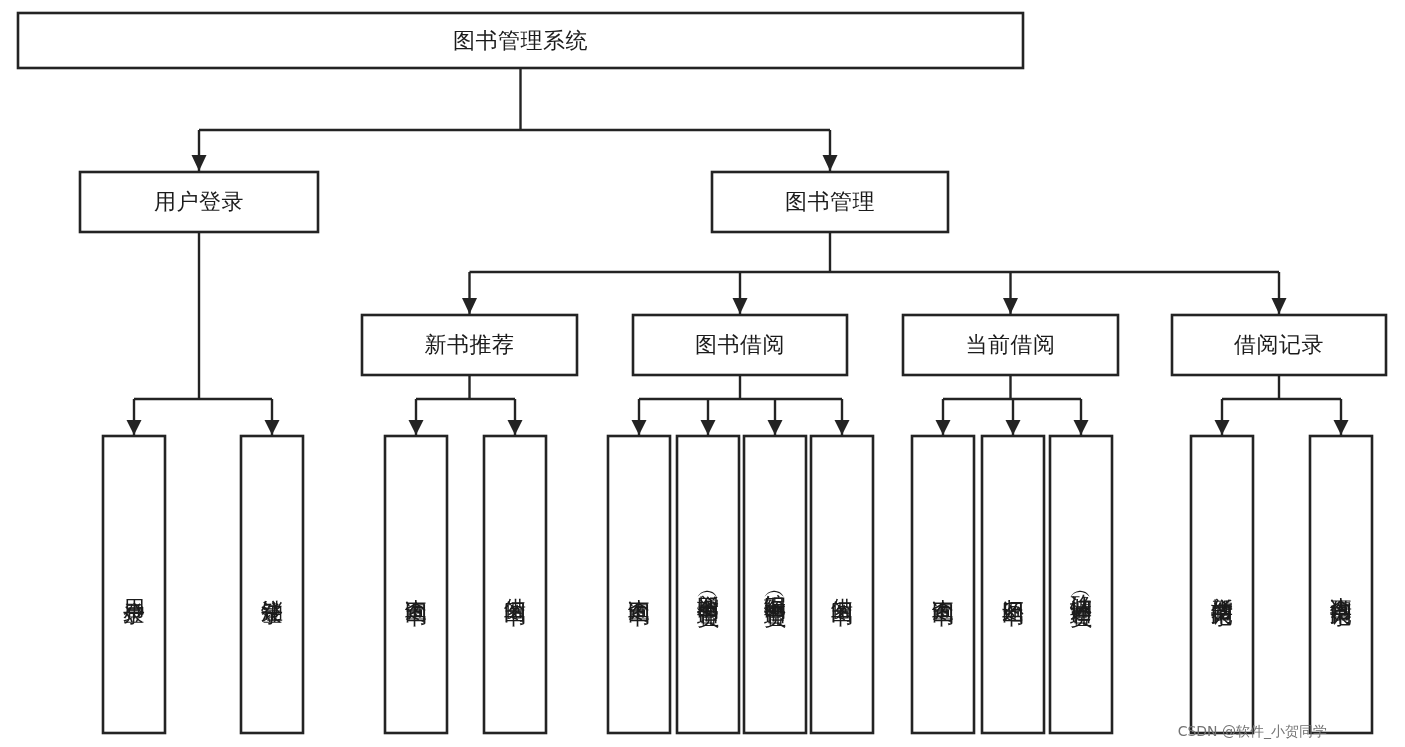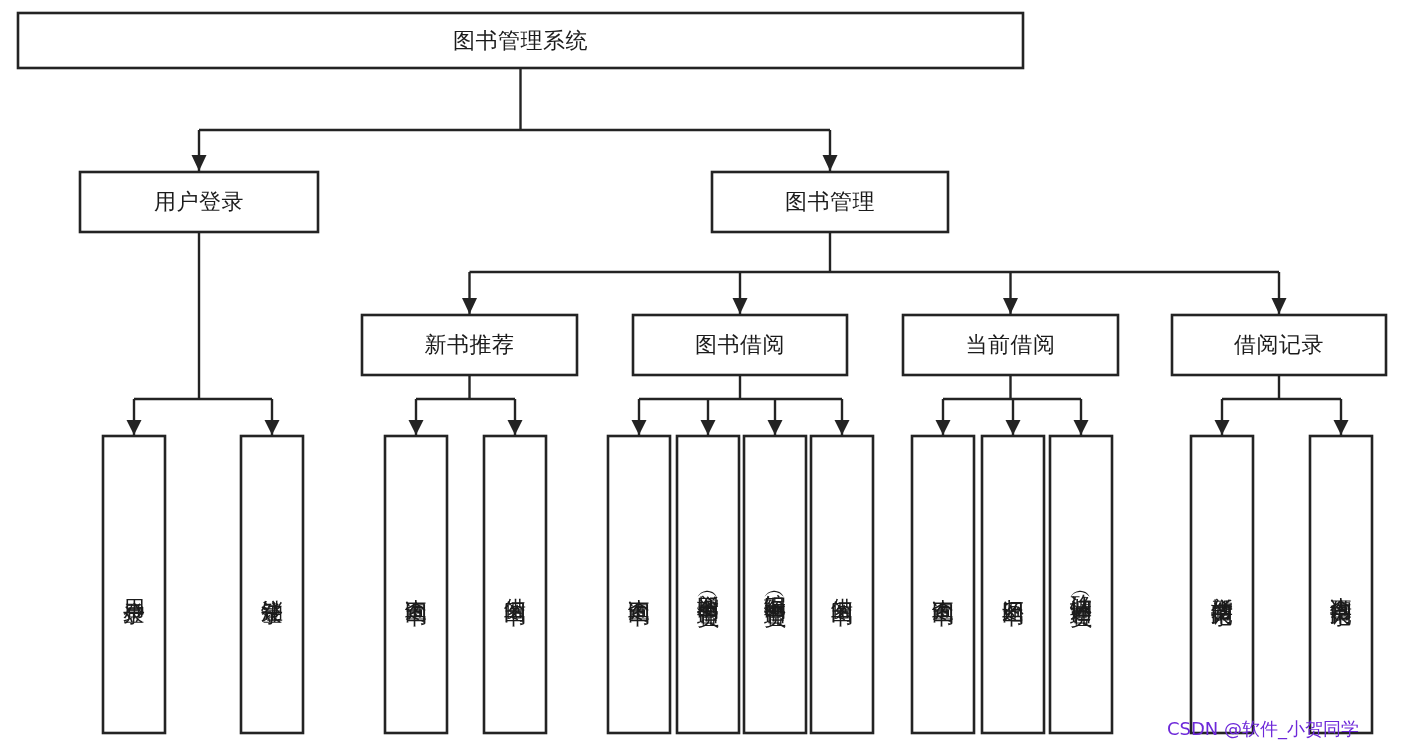--- a/index.html
+++ b/index.html
@@ -11,21 +11,20 @@
     width: 1405px;
     height: 747px;
     font-family: "DejaVu Sans", "Liberation Sans", sans-serif;
     overflow: hidden;
   }
   #diagram-root {
     position: relative;
     width: 1341px;
     height: 747px;
     background: #ffffff;
-    padding-left: 32px;
   }
   svg#flowchart {
     position: absolute;
     left: 0;
     top: 0;
     width: 1405px;
     height: 747px;
     display: block;
   }
   .node-rect {
@@ -66,22 +65,22 @@
     line-height: 1.08;
     color: #1b1b1b;
     white-space: nowrap;
     letter-spacing: 2px;
   }
   .watermark {
     position: absolute;
     right: 14px;
     bottom: 6px;
     font-family: "DejaVu Sans", "Liberation Sans", sans-serif;
-    font-size: 18px;
-    color: #6d28d9;
+    font-size: 14px;
+    color: #737373;
     white-space: nowrap;
     user-select: none;
   }
 </style>
 </head>
 <body>
 
 <div id="diagram-root">
 
   <svg id="flowchart" viewBox="0 0 1405 747">

